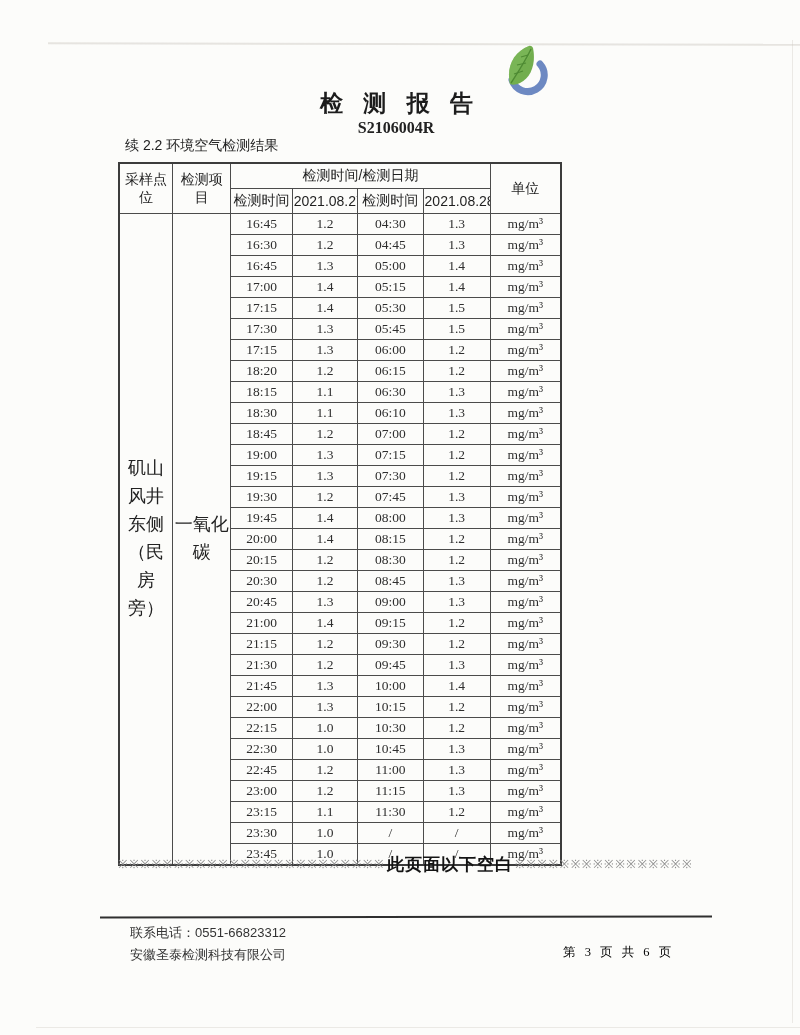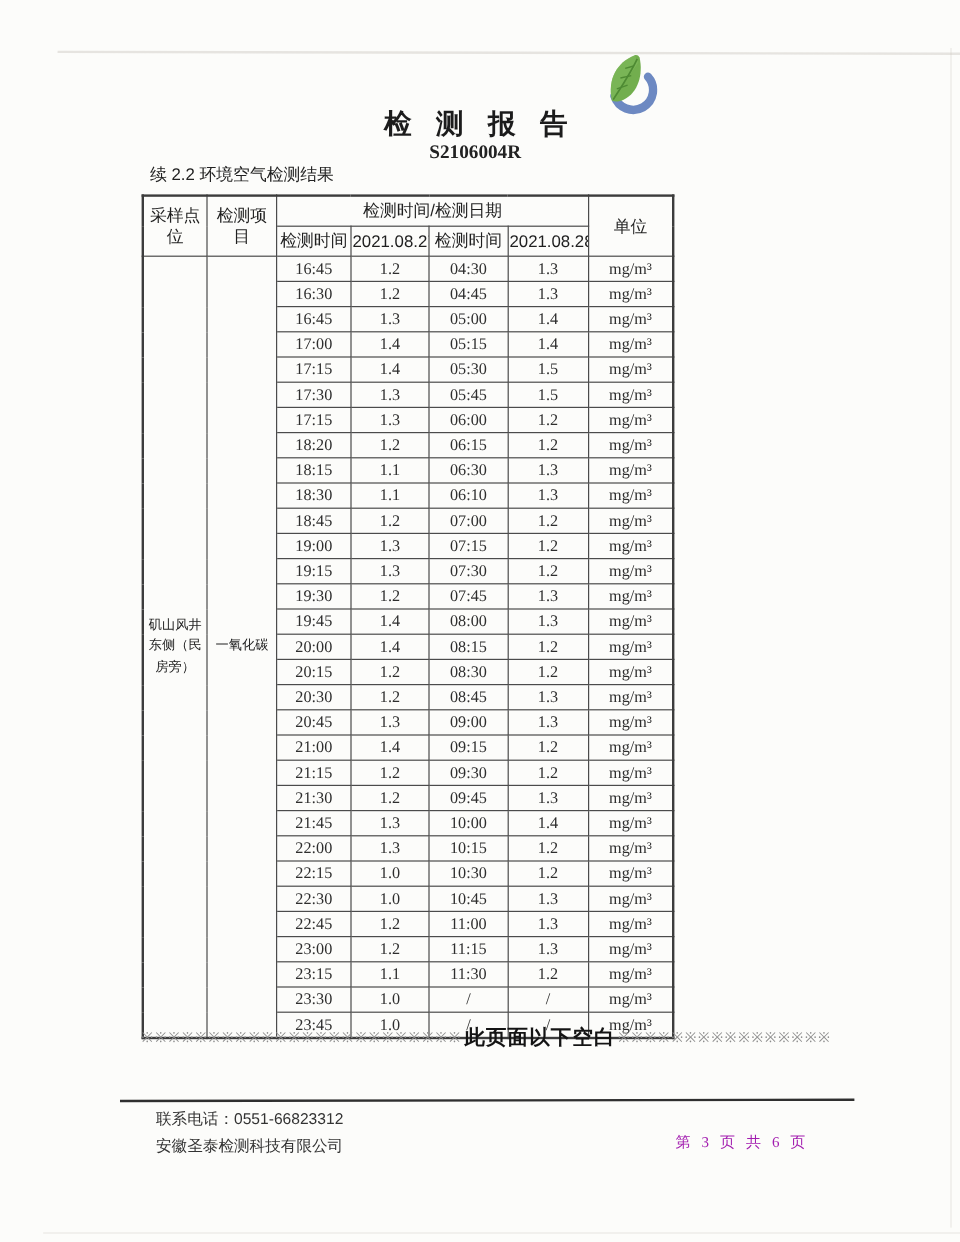--- a/index.html
+++ b/index.html
@@ -31,33 +31,33 @@
   table.results{position:absolute;top:162px;left:118px;width:444px;
     border-collapse:collapse;table-layout:fixed;
     border:2px solid #3c3c3c;}
   table.results th,table.results td{
     border:1px solid #4b4b4b;padding:0 1px;text-align:center;vertical-align:middle;
     font-weight:normal;overflow:hidden;}
   table.results th{font-size:14px;color:#1f1f1f;height:24px;}
   table.results td{height:20px;}
   .num{font-family:"Liberation Serif",serif;font-size:13.5px;color:#2e2e2e;}
   th.date-head{font-family:Liberation Sans, sans-serif;font-size:14px;}
-  td.cn{font-size:11px;color:#222;line-height:1.55;padding:0 3px;}
+  td.cn{font-size:18px;color:#222;line-height:1.55;padding:0 3px;}
 
   
   .blank-note{position:absolute;top:853px;left:118px;width:560px;white-space:nowrap;}
   .blank-note .marks{font-size:11.5px;color:#8d8d8d;letter-spacing:1.5px;vertical-align:2px;}
   .blank-note .note-label{font-size:17px;font-weight:bold;color:#141414;letter-spacing:1px;margin:0 2px;}
 
   
   .footer-rule{position:absolute;top:916px;left:100px;width:612px;height:2px;background:#2f2f2f;transform:rotate(-.1deg);}
   .footer-phone{position:absolute;top:924px;left:130px;font-size:13px;color:#333;}
   .footer-company{position:absolute;top:946px;left:130px;font-size:13px;color:#333;}
   .page-info{position:absolute;top:944px;left:563px;font-family:"Liberation Serif",serif;
-    font-size:12.5px;color:#a21caf;letter-spacing:3px;}
+    font-size:12.5px;color:#000000;letter-spacing:3px;}
 </style>
 </head>
 <body>
 
 <div class="scan-line-top"></div>
 <div class="scan-line-right"></div>
 <div class="scan-line-bottom"></div>
 
 <div class="logo">
   <span>

